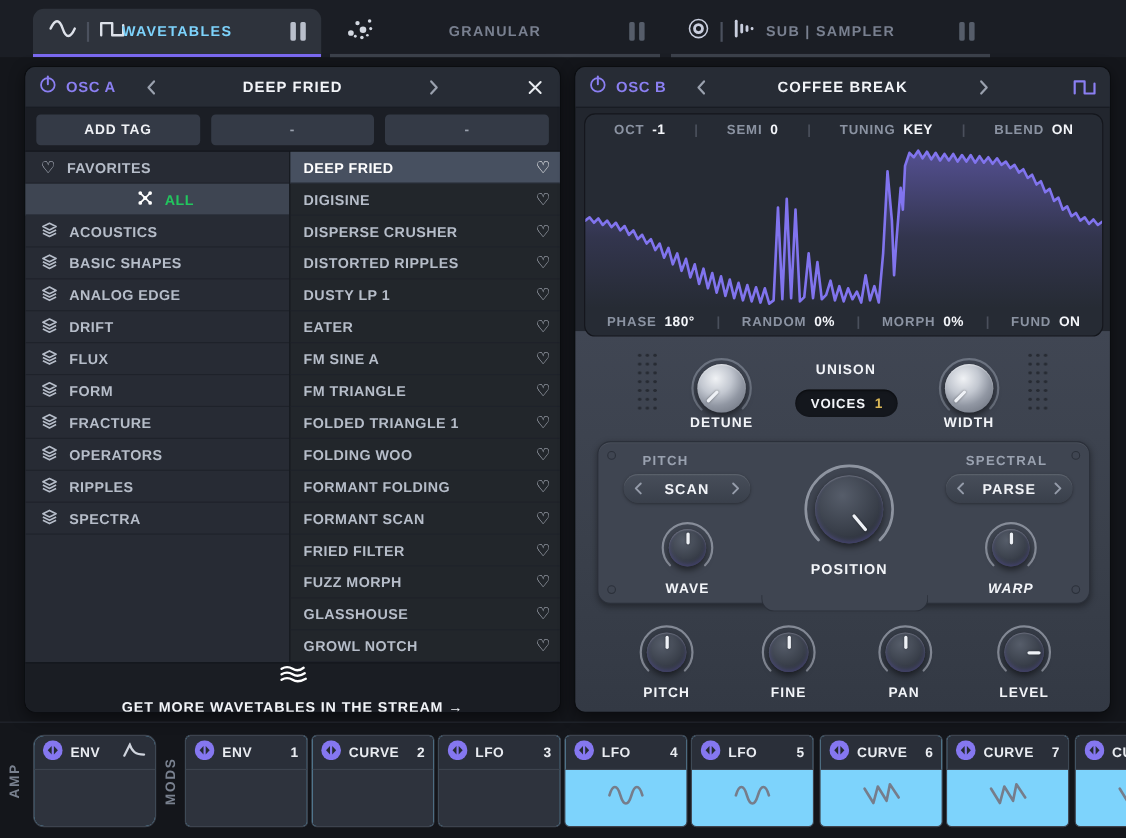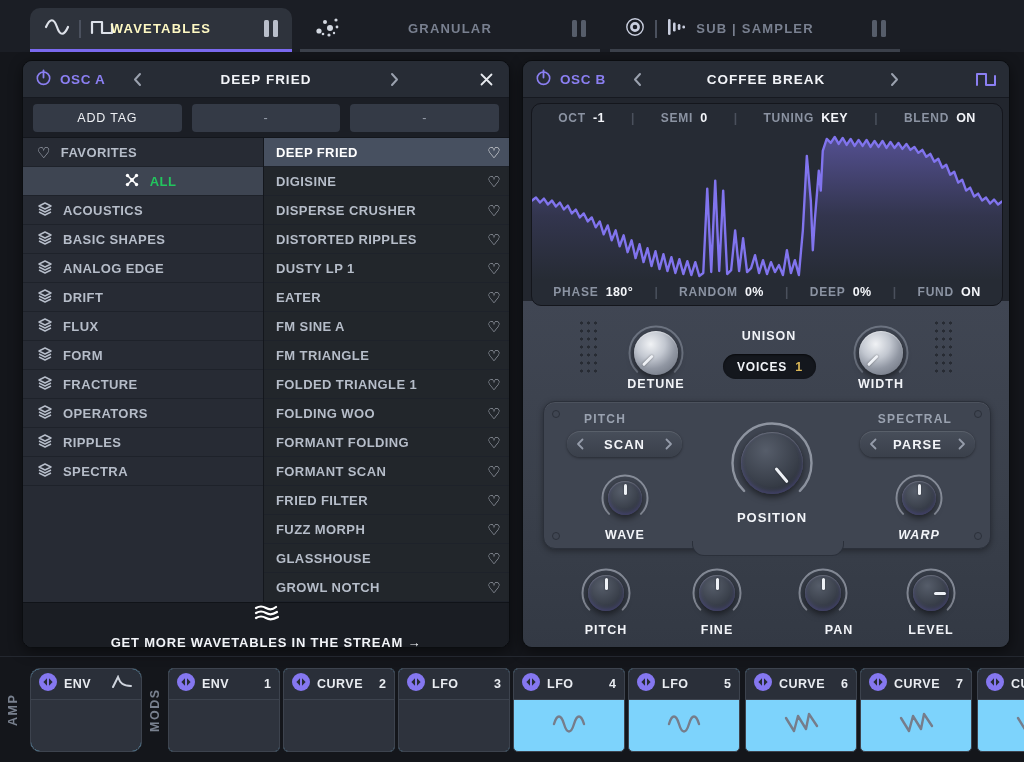--- a/index.html
+++ b/index.html
@@ -4,21 +4,21 @@
 <style>
   html,body{margin:0;padding:0;background:#14161b;width:1024px;height:762px;overflow:hidden;
     font-family:"Liberation Sans",sans-serif;-webkit-font-smoothing:antialiased;}
   #root{position:relative;width:1024px;height:762px;}
   
   .tabbar{position:absolute;left:0;top:0;width:1024px;height:52px;background:#1b1e25;}
   .tab{position:absolute;top:8px;height:41px;border-bottom:3px solid transparent;}
   .tab .lbl{position:absolute;left:0;right:0;top:0;bottom:0;display:flex;align-items:center;justify-content:center;
     font-size:13px;font-weight:700;letter-spacing:1.2px;}
   .tab.active{background:#2e333c;border-radius:10px 10px 0 0;border-bottom-color:#7b6af0;}
-  .tab.active .lbl{color:#fef9c3;}
+  .tab.active .lbl{color:#7dd3fc;}
   .tab.inactive{border-bottom-color:#3c414b;}
   .tab.inactive .lbl{color:#798090;}
   .tab .icons{position:absolute;left:14px;top:0;height:100%;display:flex;align-items:center;gap:9px;}
   .pause{position:absolute;right:14px;top:50%;margin-top:-8.5px;display:flex;gap:4px;}
   .pause i{display:block;width:5px;height:17px;border-radius:1.5px;background:#b9bfcb;}
   .pause.dim i{background:#565d6a;}
   .vdiv{width:1.5px;height:18px;background:#4b515e;}
   
   .panel{position:absolute;top:60px;width:488px;height:588px;border-radius:10px;overflow:hidden;
     background:#242831;border:1px solid #0b0d10;box-shadow:0 4px 14px rgba(0,0,0,.45);box-sizing:border-box;}
@@ -26,21 +26,21 @@
     display:flex;align-items:center;padding:0 12px;}
   .ptitle{color:#8b7ff2;font-size:13.5px;font-weight:700;letter-spacing:.6px;margin-left:8px;}
   .pnav{position:absolute;left:50%;top:0;width:280px;margin-left:-140px;height:100%;
     display:flex;align-items:center;justify-content:space-between;}
   .preset{color:#f2f4f8;font-size:13.5px;font-weight:700;letter-spacing:1px;}
   .hbtn{display:flex;align-items:center;justify-content:center;width:22px;height:22px;}
   
   .tagrow{height:40px;background:#1b1e25;border-bottom:1px solid #13161c;display:flex;align-items:center;
     gap:10px;padding:0 10px;box-sizing:border-box;}
   .tagbtn{flex:1;height:28px;border-radius:4px;background:#343a46;display:flex;align-items:center;justify-content:center;
-    color:#eef0f4;font-size:12.5px;font-weight:400;letter-spacing:.8px;}
+    color:#eef0f4;font-size:12.5px;font-weight:700;letter-spacing:.8px;}
   .tagbtn.dash{color:#9aa1ae;}
   .browser{position:relative;height:464px;}
   .catcol{position:absolute;left:0;top:0;width:240px;height:100%;background:#272b34;}
   .wtcol{position:absolute;left:240px;top:0;width:248px;height:100%;background:#22262b;border-left:1px solid #14171d;box-sizing:border-box;}
   .cat-row{height:29px;display:flex;align-items:center;gap:10px;padding-left:14px;
     border-bottom:1px solid #1e222a;color:#b6bdc9;font-size:13px;font-weight:700;letter-spacing:.4px;box-sizing:border-box;}
   .cat-row.sel{background:#3e4552;color:#22c55e;justify-content:center;}
   .wt-row{height:29px;display:flex;align-items:center;justify-content:space-between;padding:0 10px 0 12px;
     border-bottom:1px solid #1e222a;color:#b6bdc9;font-size:13px;font-weight:700;letter-spacing:.4px;box-sizing:border-box;}
   .wt-row.sel{background:#475060;color:#ffffff;}
@@ -463,21 +463,21 @@
             <span class="dlab">PHASE</span>
             <span class="dval">180°</span>
           </span>
         <span class="dsep">|</span>
         <span class="dgrp">
             <span class="dlab">RANDOM</span>
             <span class="dval">0%</span>
           </span>
         <span class="dsep">|</span>
         <span class="dgrp">
-            <span class="dlab">DEEP</span>
+            <span class="dlab">MORPH</span>
             <span class="dval">0%</span>
           </span>
         <span class="dsep">|</span>
         <span class="dgrp">
             <span class="dlab">FUND</span>
             <span class="dval">ON</span>
           </span>
       </div>
     </div>
 
@@ -589,21 +589,21 @@
     <div class="klabel" style="left:194px;top:562px;">FINE</div>
 
     <div class="kn" style="left:274px;top:506px;width:52px;height:52px;">
       <svg class="arc" viewBox="0 0 52 52">
           <circle cx="26" cy="26" r="23.5" fill="none" stroke="#c3c9d5" stroke-opacity="0.55" stroke-width="2" pathLength="100" stroke-dasharray="75 25" stroke-linecap="round" transform="rotate(135 26 26)"></circle>
         </svg>
       <div class="cap dark" style="inset:8px;">
           <div class="rot" style="transform:rotate(0deg);"></div>
         </div>
     </div>
-    <div class="klabel" style="left:316px;top:562px;">PAN</div>
+    <div class="klabel" style="left:299px;top:562px;">PAN</div>
 
     <div class="kn" style="left:382px;top:506px;width:52px;height:52px;">
       <svg class="arc" viewBox="0 0 52 52">
           <circle cx="26" cy="26" r="23.5" fill="none" stroke="#c3c9d5" stroke-opacity="0.55" stroke-width="2" pathLength="100" stroke-dasharray="75 25" stroke-linecap="round" transform="rotate(135 26 26)"></circle>
         </svg>
       <div class="cap dark" style="inset:8px;">
           <div class="rot" style="transform:rotate(90deg);"></div>
         </div>
     </div>
     <div class="klabel" style="left:408px;top:562px;">LEVEL</div>

